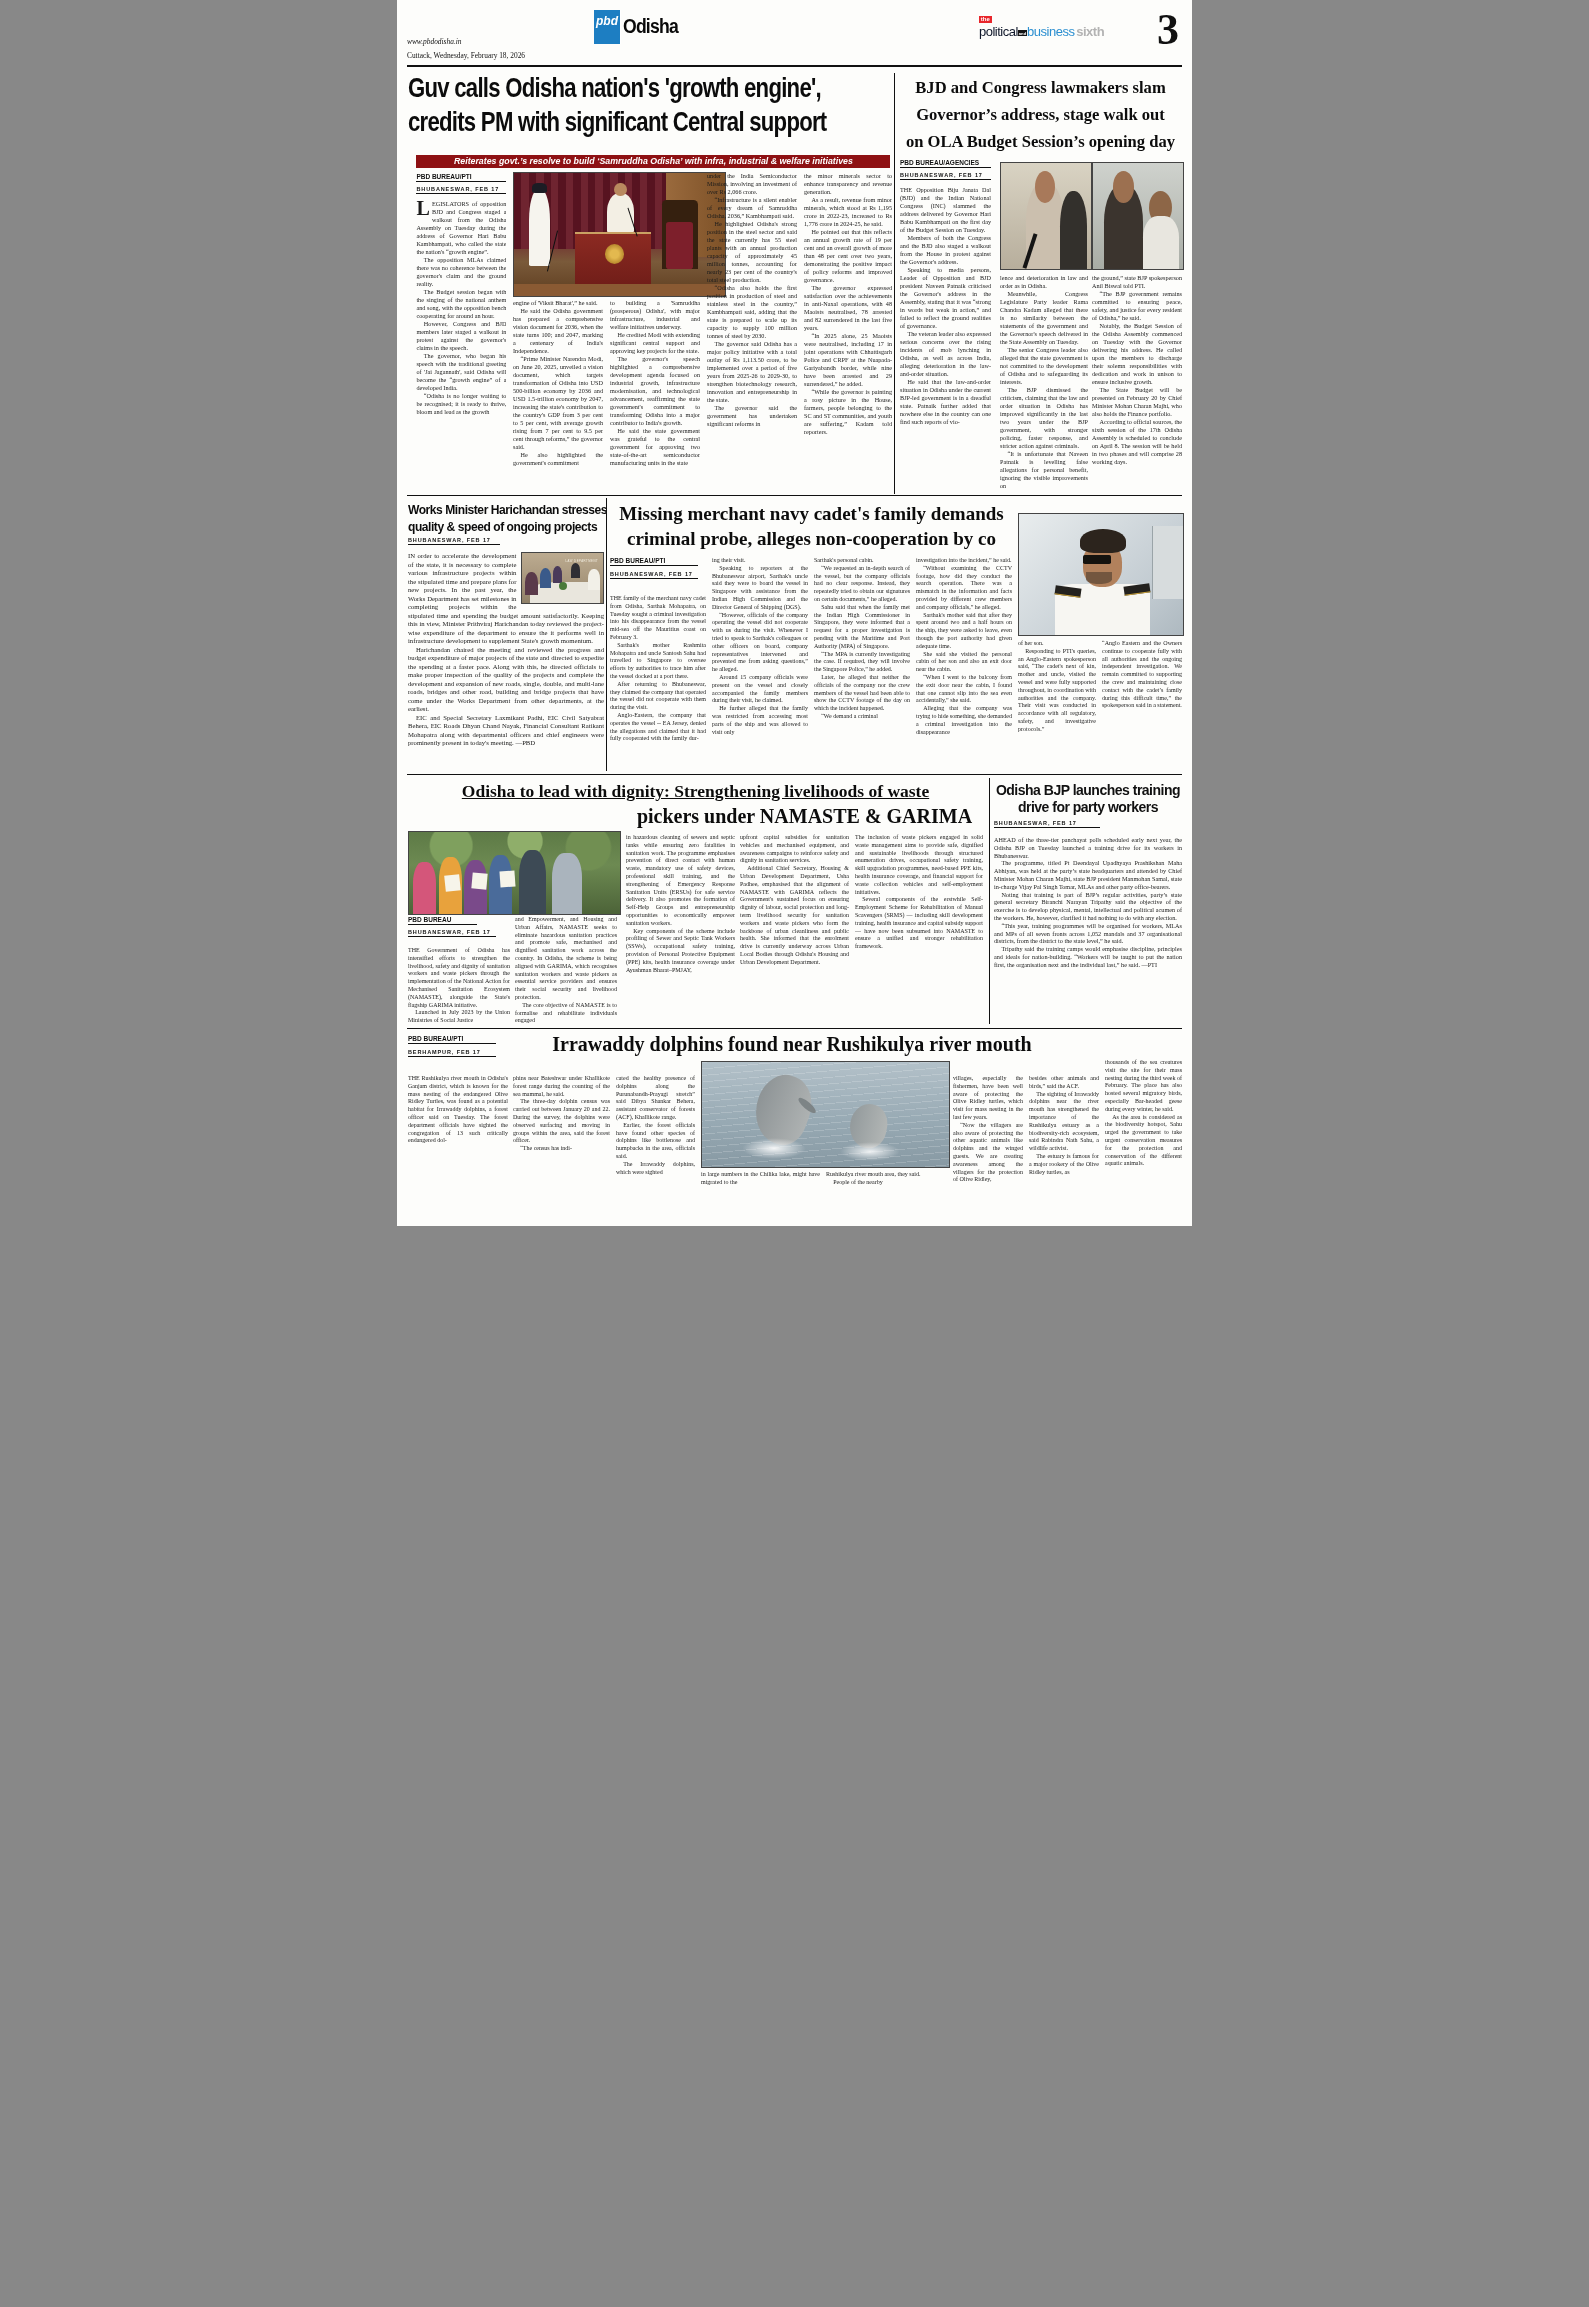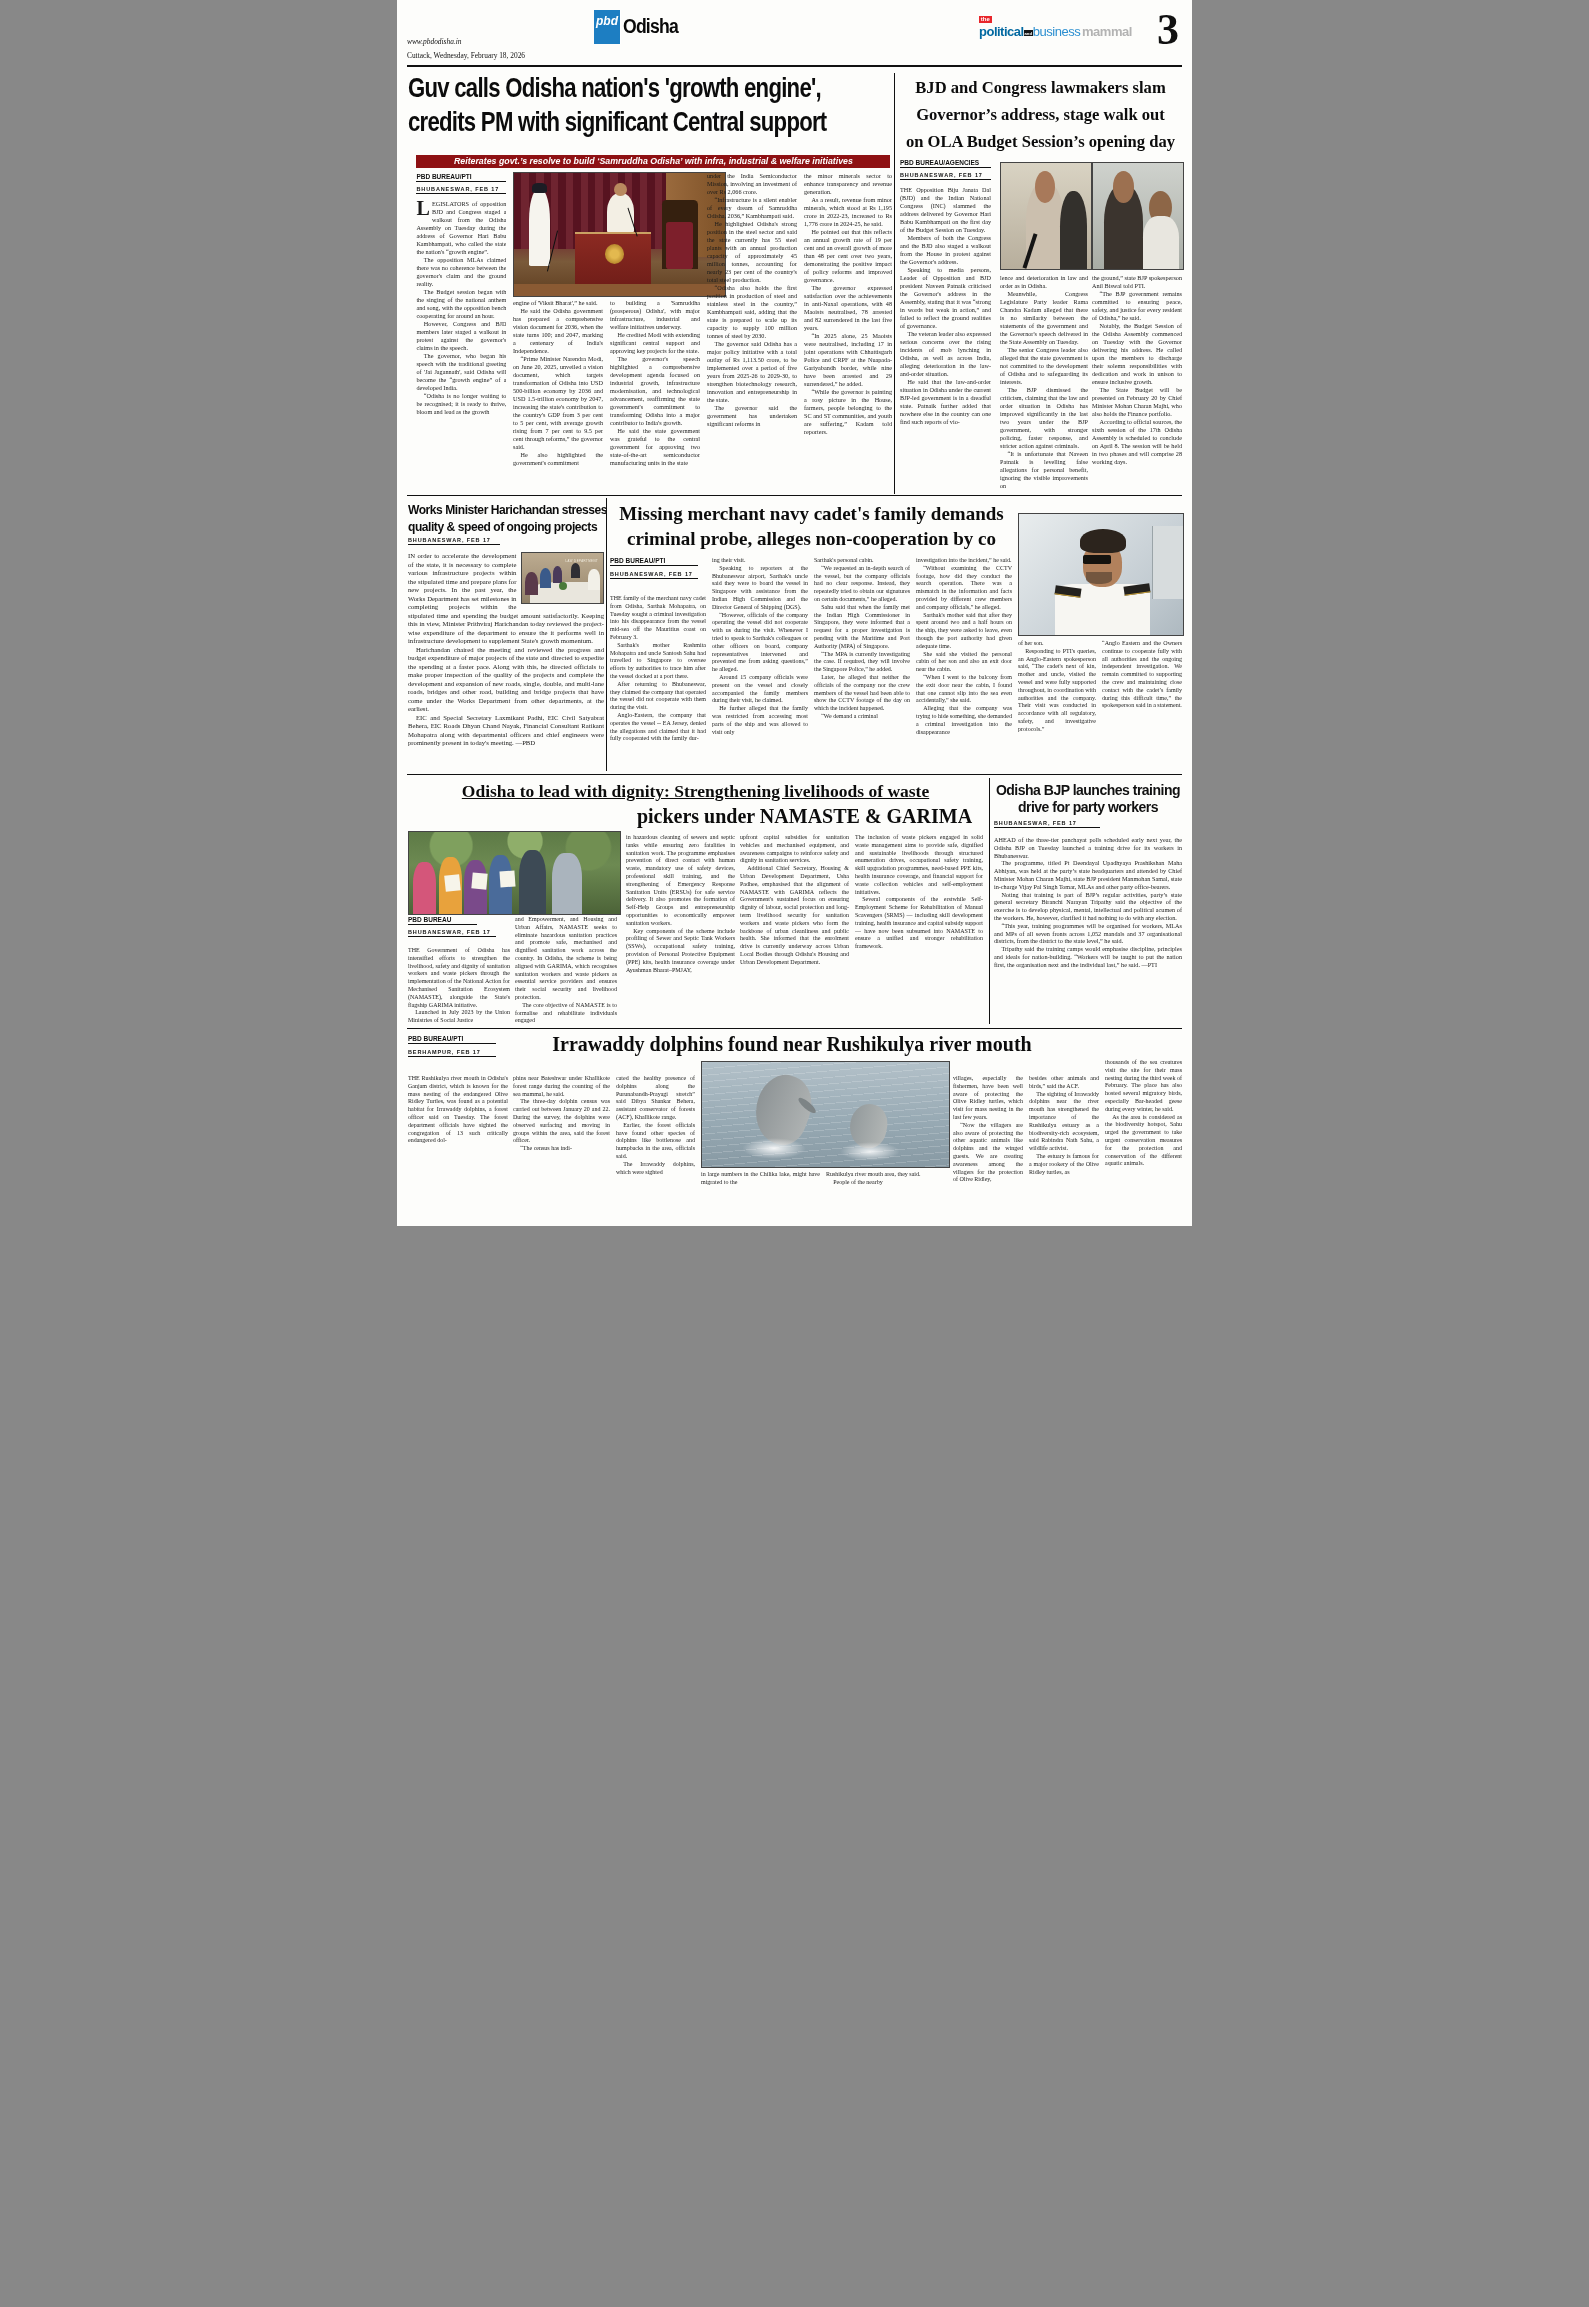--- a/index.html
+++ b/index.html
@@ -41,22 +41,22 @@
     <div class="abs" style="left:10px;top:51px;font-size:7.4px;">Cuttack, Wednesday, February 18, 2026</div>
 
     <div class="abs" style="left:197px;top:14.8px;height:24px;display:flex;align-items:center;">
       <div class="logo-pbd" style="width:26px;height:34px;font-size:12px;line-height:22px;border-right:1.4px solid #fff;">pbd</div>
       <div class="masthead-odisha" style="font-size:20px;margin-left:1.8px;color:#0a0a0a;">Odisha</div>
     </div>
 
     <div class="abs" style="left:582px;top:14px;width:157px;">
       <div class="sans" style="display:inline-block;background:#e8262b;color:#fff;font-weight:bold;font-size:6px;padding:0.5px 1.8px;">the</div>
       <div style="margin-top:0.5px;white-space:nowrap;">
-        <span class="sans" style="font-weight:bold;font-size:13px;letter-spacing:-0.5px;color:#0369a1;">political</span><span class="sans" style="font-weight:bold;font-size:4.2px;background:#141414;color:#fff;padding:0.5px 0.9px;position:relative;top:-0.9px;">and</span><span class="sans" style="font-weight:normal;font-size:13px;letter-spacing:-0.5px;color:#2c8fd0;">business</span>
-        <span class="sans" style="font-weight:bold;font-size:13px;letter-spacing:-0.5px;color:#b3b3b3;">mammal</span>
+        <span class="sans" style="font-weight:normal;font-size:13px;letter-spacing:-0.5px;color:#0f172a;">political</span><span class="sans" style="font-weight:bold;font-size:4.2px;background:#141414;color:#fff;padding:0.5px 0.9px;position:relative;top:-0.9px;">and</span><span class="sans" style="font-weight:normal;font-size:13px;letter-spacing:-0.5px;color:#2c8fd0;">business</span>
+        <span class="sans" style="font-weight:bold;font-size:13px;letter-spacing:-0.5px;color:#b3b3b3;">sixth</span>
       </div>
     </div>
     <div class="abs" style="left:760px;top:8.3px;font-size:44px;line-height:44px;font-weight:bold;">3</div>
     <div class="rule-h" style="left:9.7px;top:65px;width:775px;height:2.3px;"></div>
   </div>
 
   <div>
     <div class="abs headline-cond" style="left:11px;top:73px;font-size:27px;">Guv calls Odisha nation's 'growth engine',</div>
     <div class="abs headline-cond" style="left:11px;top:107px;font-size:27px;">credits PM with significant Central support</div>
     <div class="kicker" style="left:19.4px;top:155px;width:474px;height:13px;">Reiterates govt.’s resolve to build ‘Samruddha Odisha’ with infra, industrial &amp; welfare initiatives</div>

